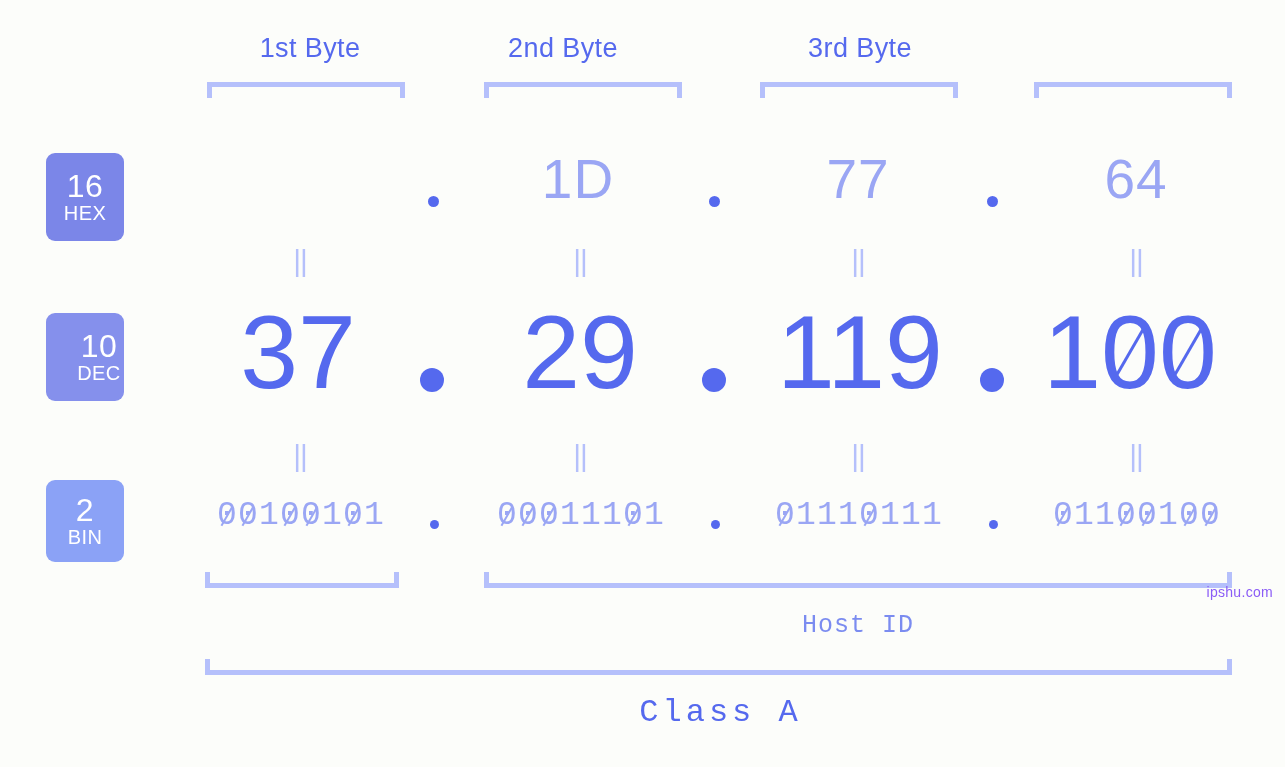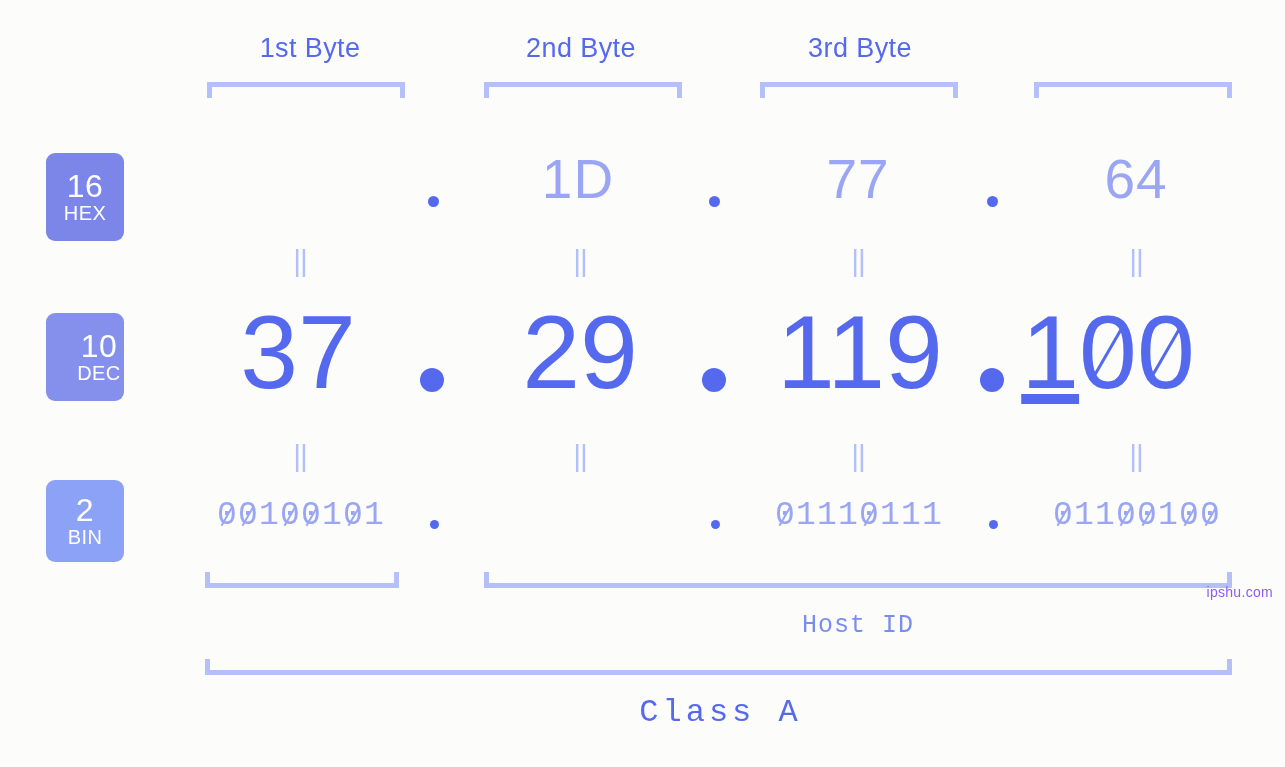--- a/index.html
+++ b/index.html
@@ -220,21 +220,21 @@
     font-family: Liberation Sans, sans-serif;
     letter-spacing: 0.3px;
   }
 </style>
 </head>
 <body>
 
 <div id="stage">
 
   <div class="byte-label" style="left:190px;">1st Byte</div>
-  <div class="byte-label" style="left:461px;">2nd Byte</div>
+  <div class="byte-label" style="left:443px;">2nd Byte</div>
   <div class="byte-label" style="left:740px;">3rd Byte</div>
 
   <div class="bracket-top" style="left:207px; width:198px;"></div>
   <div class="bracket-top" style="left:484px; width:198px;"></div>
   <div class="bracket-top" style="left:760px; width:198px;"></div>
   <div class="bracket-top" style="left:1034px; width:198px;"></div>
 
   <div class="badge" id="badge-hex">
     <span class="num">16</span>
     <span class="nm">HEX</span>
@@ -263,36 +263,39 @@
 
   <div class="dec-val" style="left:178px;">
     <span>37</span>
   </div>
   <div class="dec-val" style="left:460px;">
     <span>29</span>
   </div>
   <div class="dec-val" style="left:740px;">
     <span>119</span>
   </div>
-  <div class="dec-val" style="left:988px;text-decoration:underline;">
+  <div class="dec-val" style="left:1010px;">
     <span><span>1</span><span class="sl0">0</span><span class="sl0">0</span></span>
   </div>
 
   <div class="dec-dot" style="left:420px;"></div>
   <div class="dec-dot" style="left:702px;"></div>
   <div class="dec-dot" style="left:980px;"></div>
 
   <div class="eq" style="top:441px; left:270px;">||</div>
   <div class="eq" style="top:441px; left:550px;">||</div>
   <div class="eq" style="top:441px; left:828px;">||</div>
   <div class="eq" style="top:441px; left:1106px;">||</div>
 
   <div class="bin-val" style="left:181px;">
     <span><span class="sl0">0</span><span class="sl0">0</span><span>1</span><span class="sl0">0</span><span class="sl0">0</span><span>1</span><span class="sl0">0</span><span>1</span></span>
   </div>
+  <div class="bin-val" style="left:461px;">
+    <span><span class="sl0">0</span><span class="sl0">0</span><span class="sl0">0</span><span>1</span><span>1</span><span>1</span><span class="sl0">0</span><span>1</span></span>
+  </div>
   <div class="bin-val" style="left:739px;">
     <span><span class="sl0">0</span><span>1</span><span>1</span><span>1</span><span class="sl0">0</span><span>1</span><span>1</span><span>1</span></span>
   </div>
   <div class="bin-val" style="left:1017px;">
     <span><span class="sl0">0</span><span>1</span><span>1</span><span class="sl0">0</span><span class="sl0">0</span><span>1</span><span class="sl0">0</span><span class="sl0">0</span></span>
   </div>
 
   <div class="bin-dot" style="left:430px;"></div>
   <div class="bin-dot" style="left:711px;"></div>
   <div class="bin-dot" style="left:989px;"></div>

